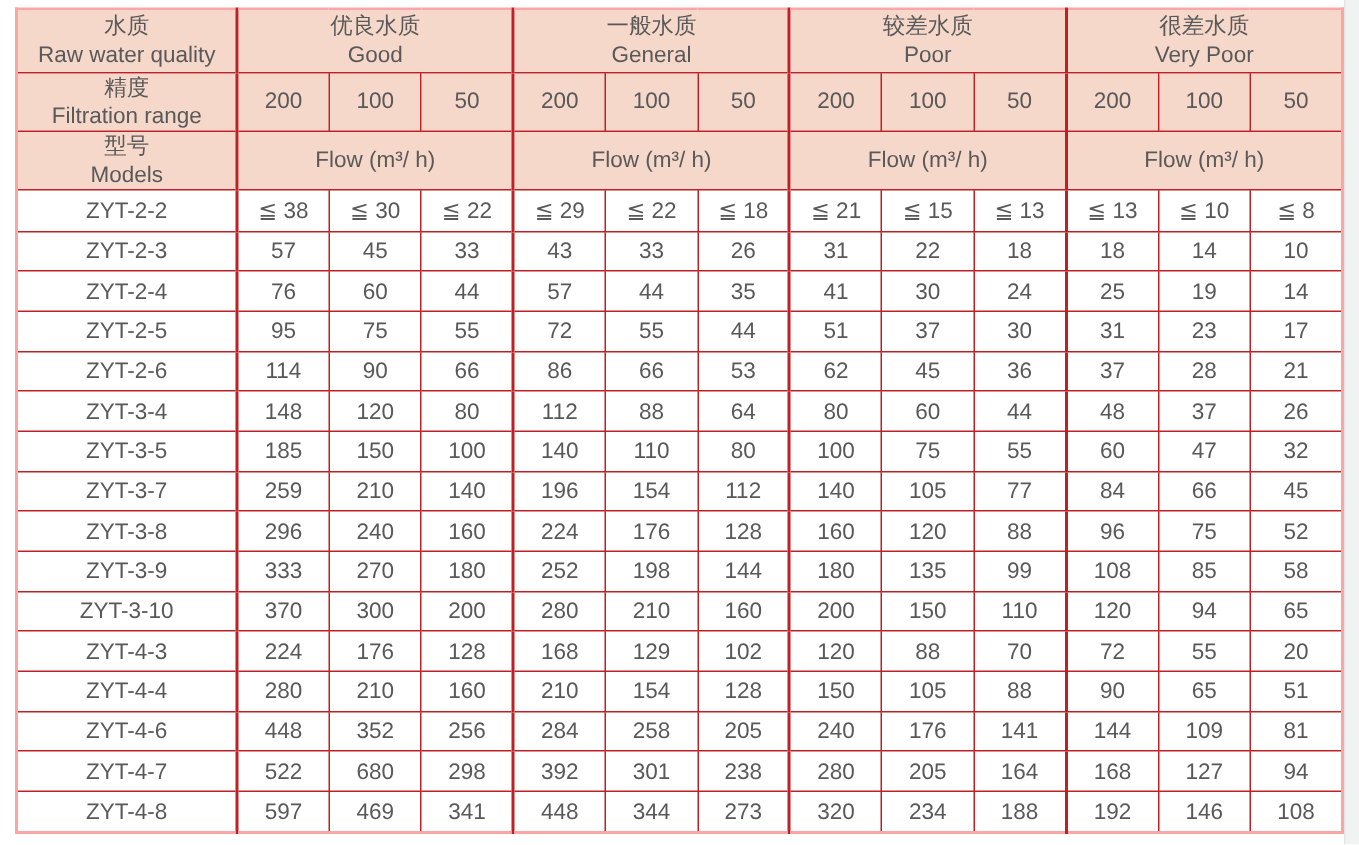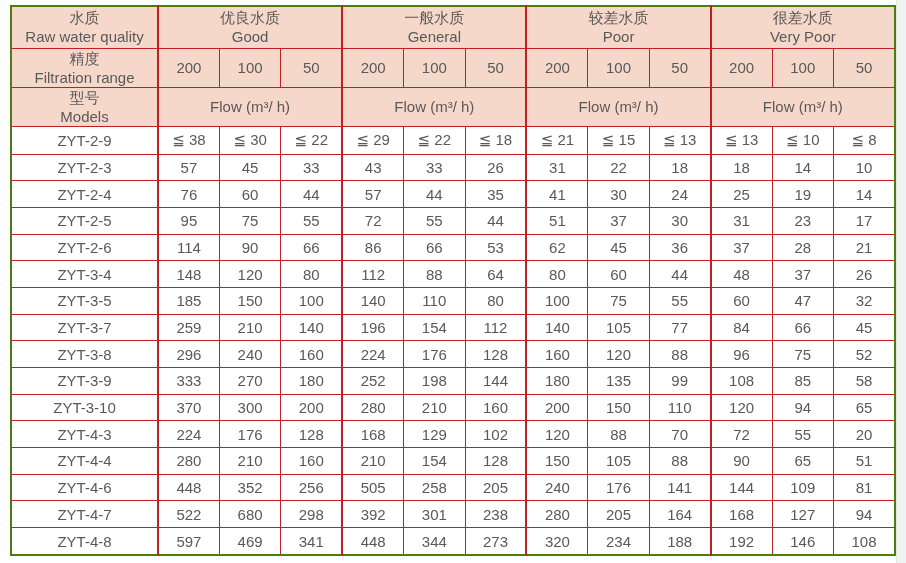--- a/index.html
+++ b/index.html
@@ -27,21 +27,21 @@
   }
   table.flow-table th, table.flow-table td {
     border: 1px solid #be2026;
     text-align: center;
     vertical-align: middle;
     font-weight: normal;
     font-size: 15px;
     overflow: hidden;
     white-space: nowrap;
   }
-  table.flow-table { border: 2px solid #4d7c0f; }
+  table.flow-table { border: 2px solid #fca5a5; }
   thead th { background: #f6d8ca; }
   thead tr th { border-bottom-width: 2px; }
   .grp { border-left-width: 2px !important; }
   .hdr-line { line-height: 19px; }
   tr.hrow1 { height: 42px; }
   tr.hrow2 { height: 38px; }
   tr.hrow3 { height: 37px; }
   tbody td { font-size: 15px; }
 </style>
 </head>
@@ -112,21 +112,21 @@
         <div class="hdr-line">Models</div>
       </th>
       <th colspan="3" class="grp">Flow (m³/ h)</th>
       <th colspan="3" class="grp">Flow (m³/ h)</th>
       <th colspan="3" class="grp">Flow (m³/ h)</th>
       <th colspan="3" class="grp">Flow (m³/ h)</th>
     </tr>
   </thead>
   <tbody>
       <tr>
-        <td>ZYT-2-9</td>
+        <td>ZYT-2-2</td>
         <td class="grp">≦ 38</td>
         <td>≦ 30</td>
         <td>≦ 22</td>
         <td class="grp">≦ 29</td>
         <td>≦ 22</td>
         <td>≦ 18</td>
         <td class="grp">≦ 21</td>
         <td>≦ 15</td>
         <td>≦ 13</td>
         <td class="grp">≦ 13</td>
@@ -311,21 +311,21 @@
         <td>88</td>
         <td class="grp">90</td>
         <td>65</td>
         <td>51</td>
       </tr>
       <tr>
         <td>ZYT-4-6</td>
         <td class="grp">448</td>
         <td>352</td>
         <td>256</td>
-        <td class="grp">505</td>
+        <td class="grp">284</td>
         <td>258</td>
         <td>205</td>
         <td class="grp">240</td>
         <td>176</td>
         <td>141</td>
         <td class="grp">144</td>
         <td>109</td>
         <td>81</td>
       </tr>
       <tr>

